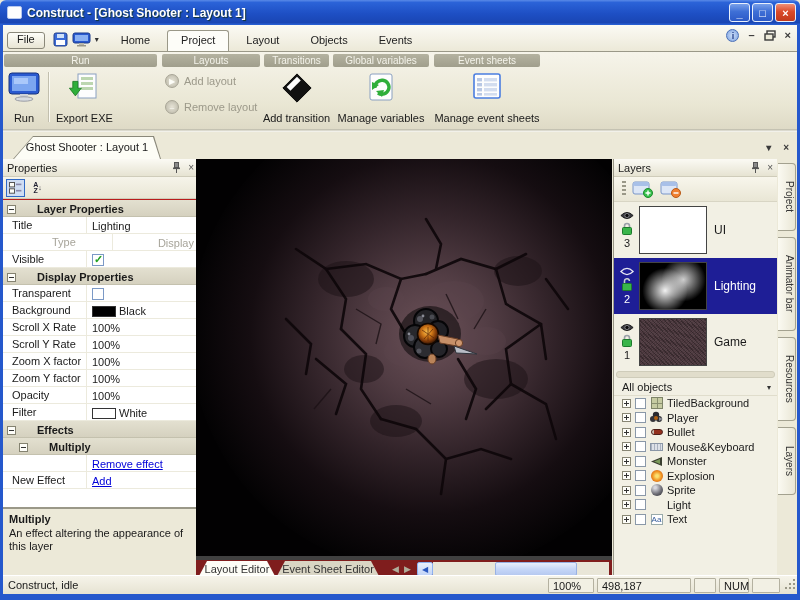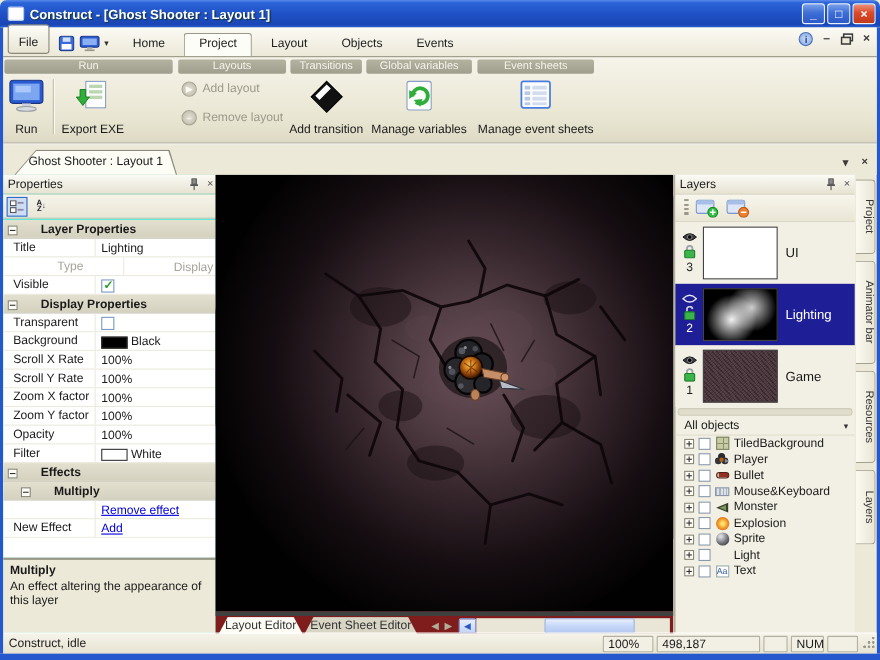--- a/index.html
+++ b/index.html
@@ -19,21 +19,21 @@
     background:linear-gradient(#79a0ea,#3e6fd6 45%,#2c5ac8); color:#fff; font-size:11px;
     display:flex; align-items:center; justify-content:center; font-weight:bold; }
   .winbtn.close { background:linear-gradient(#f09078,#da4a2a 45%,#c23a1c); }
   .side-border-l, .side-border-r { position:absolute; top:25px; width:3px; height:569px; background:#2558cc; }
   .side-border-l { left:0; } .side-border-r { right:0; }
   .bottom-border { position:absolute; top:594px; left:0; width:800px; height:6px; background:#2558cc; }
 
   
   .menurow { position:absolute; top:25px; left:3px; width:794px; height:26px;
     background:linear-gradient(#fbfaf4,#ece9d8); display:flex; align-items:flex-end; }
-  .file-btn { margin:8px 6px 2px 4px; padding:10px 9px 3px; border:1px solid #8a887a; border-radius:3px;
+  .file-btn { margin:8px 6px 2px 4px; padding:0 9px 3px; border:1px solid #8a887a; border-radius:3px;
     background:linear-gradient(#fdfdf8,#e8e5d4); font-size:11px; }
   .qa-icons { display:flex; align-items:center; gap:4px; margin:0 8px 4px 2px; }
   .ribbon-tabs { display:flex; height:21px; }
   .ribbon-tab { padding:3px 13px 0; margin-right:3px; border:1px solid transparent; border-bottom:none;
     font-size:11px; color:#222; }
   .ribbon-tab.active { background:#fdfdf8; border-color:#9a9888; border-radius:3px 3px 0 0; }
   .mdi-ctrls { position:absolute; right:6px; top:4px; display:flex; align-items:center; gap:9px; }
   .info-circle { width:13px; height:13px; border-radius:50%; background:radial-gradient(#cfe0f8,#7aa0e0);
     border:1px solid #4a70b8; color:#23408c; font-size:9px; font-weight:bold; text-align:center; line-height:12px; }
   .mdi-glyph { color:#3a3a3a; font-size:11px; font-weight:bold; line-height:13px; }
@@ -61,21 +61,21 @@
   .doctab-outer { position:absolute; left:10px; top:4px; width:148px; height:23px; background:#8a887a;
     clip-path:polygon(0 100%, 20px 0, calc(100% - 7px) 0, 100% 100%); }
   .doctab-inner { position:absolute; left:1px; top:1px; width:146px; height:22px; background:#fdfdf6;
     clip-path:polygon(0 100%, 19px 0, calc(100% - 7px) 0, 100% 100%);
     text-align:center; line-height:20px; font-size:11px; }
   .doctab-right { position:absolute; right:8px; top:10px; display:flex; gap:12px; color:#3a3a3a;
     font-size:10px; font-weight:bold; }
 
   
   .props-panel { position:absolute; top:159px; left:3px; width:196px; height:416px;
-    background:#5eead4; border-right:1px solid #9a9888; }
+    background:#b91c1c; border-right:1px solid #9a9888; }
   .canvas-wrap { position:absolute; top:159px; left:196px; width:416px; height:397px; background:#000; }
   .canvas-wrap svg { display:block; }
   .bottom-tabrow { position:absolute; top:556px; left:196px; width:416px; height:34px;
     background:#7f1d1d; border-top:4px solid #404040; }
   .layers-panel { position:absolute; top:159px; left:613px; width:164px; height:416px;
     background:#f2f0e4; border-left:1px solid #9a9888; }
   .side-tabs { position:absolute; top:159px; left:778px; width:19px; height:416px; }
 
   
   .panel-header { height:18px; display:flex; align-items:center; padding:0 4px;

